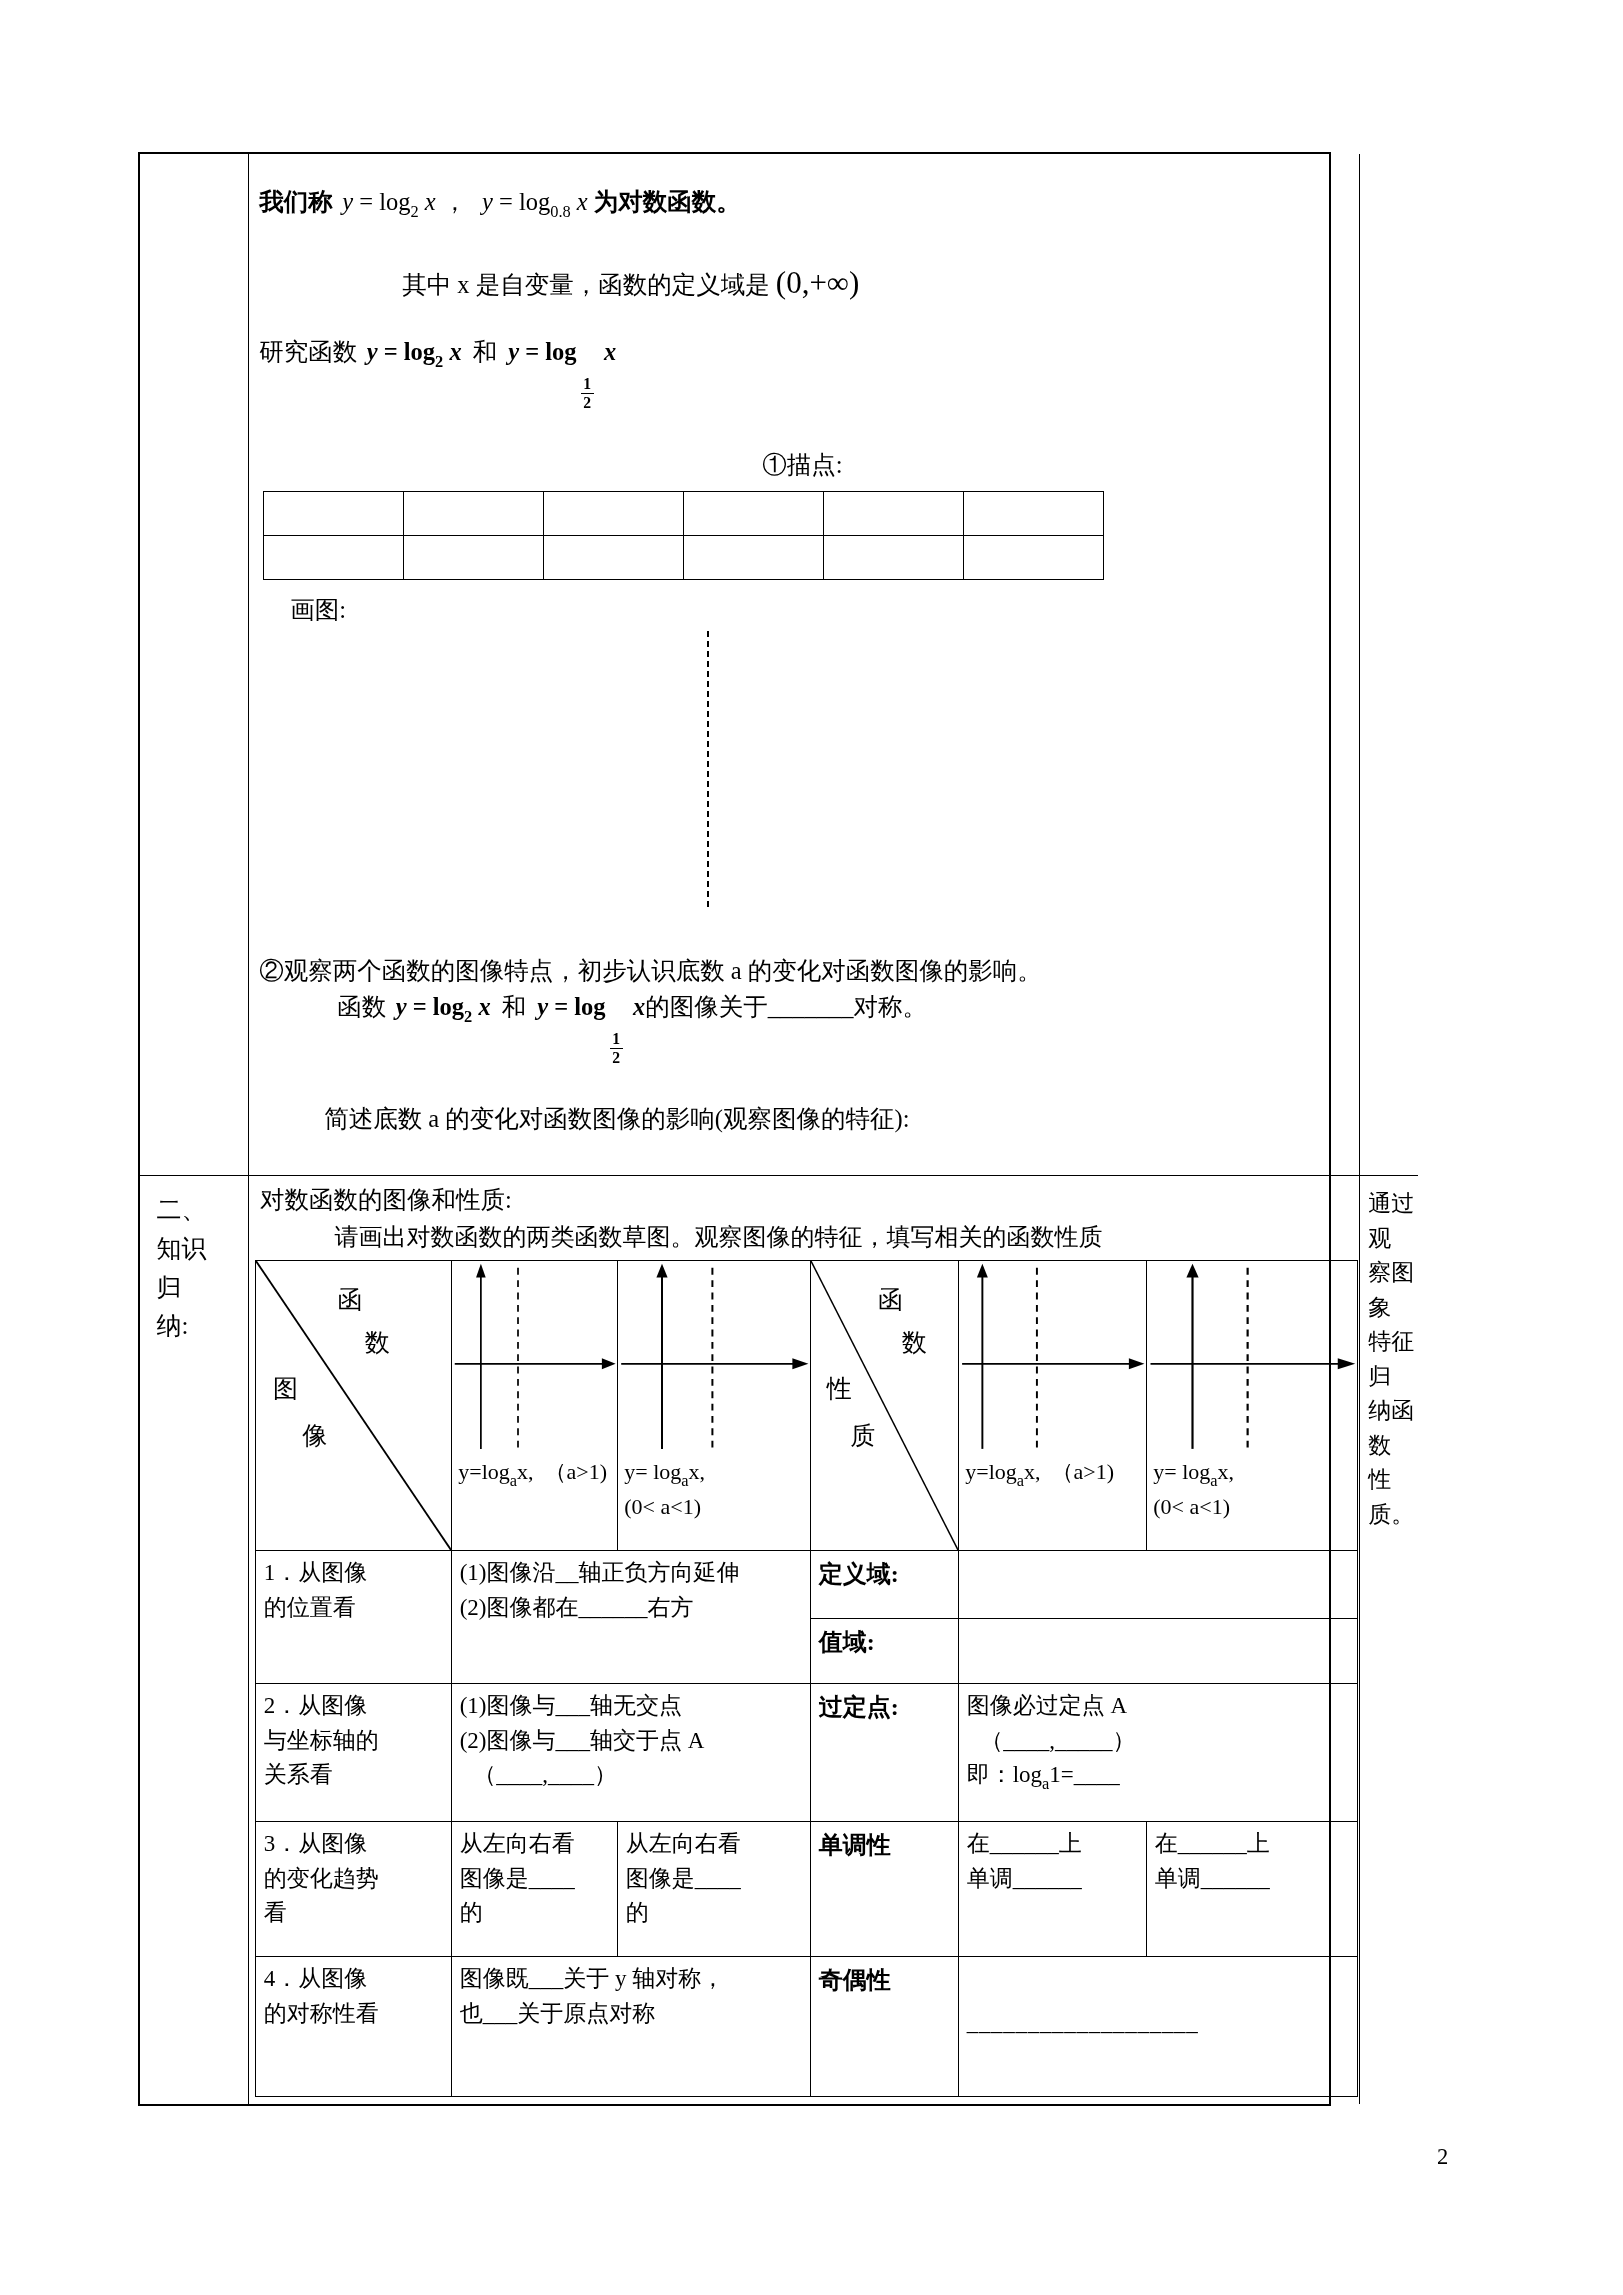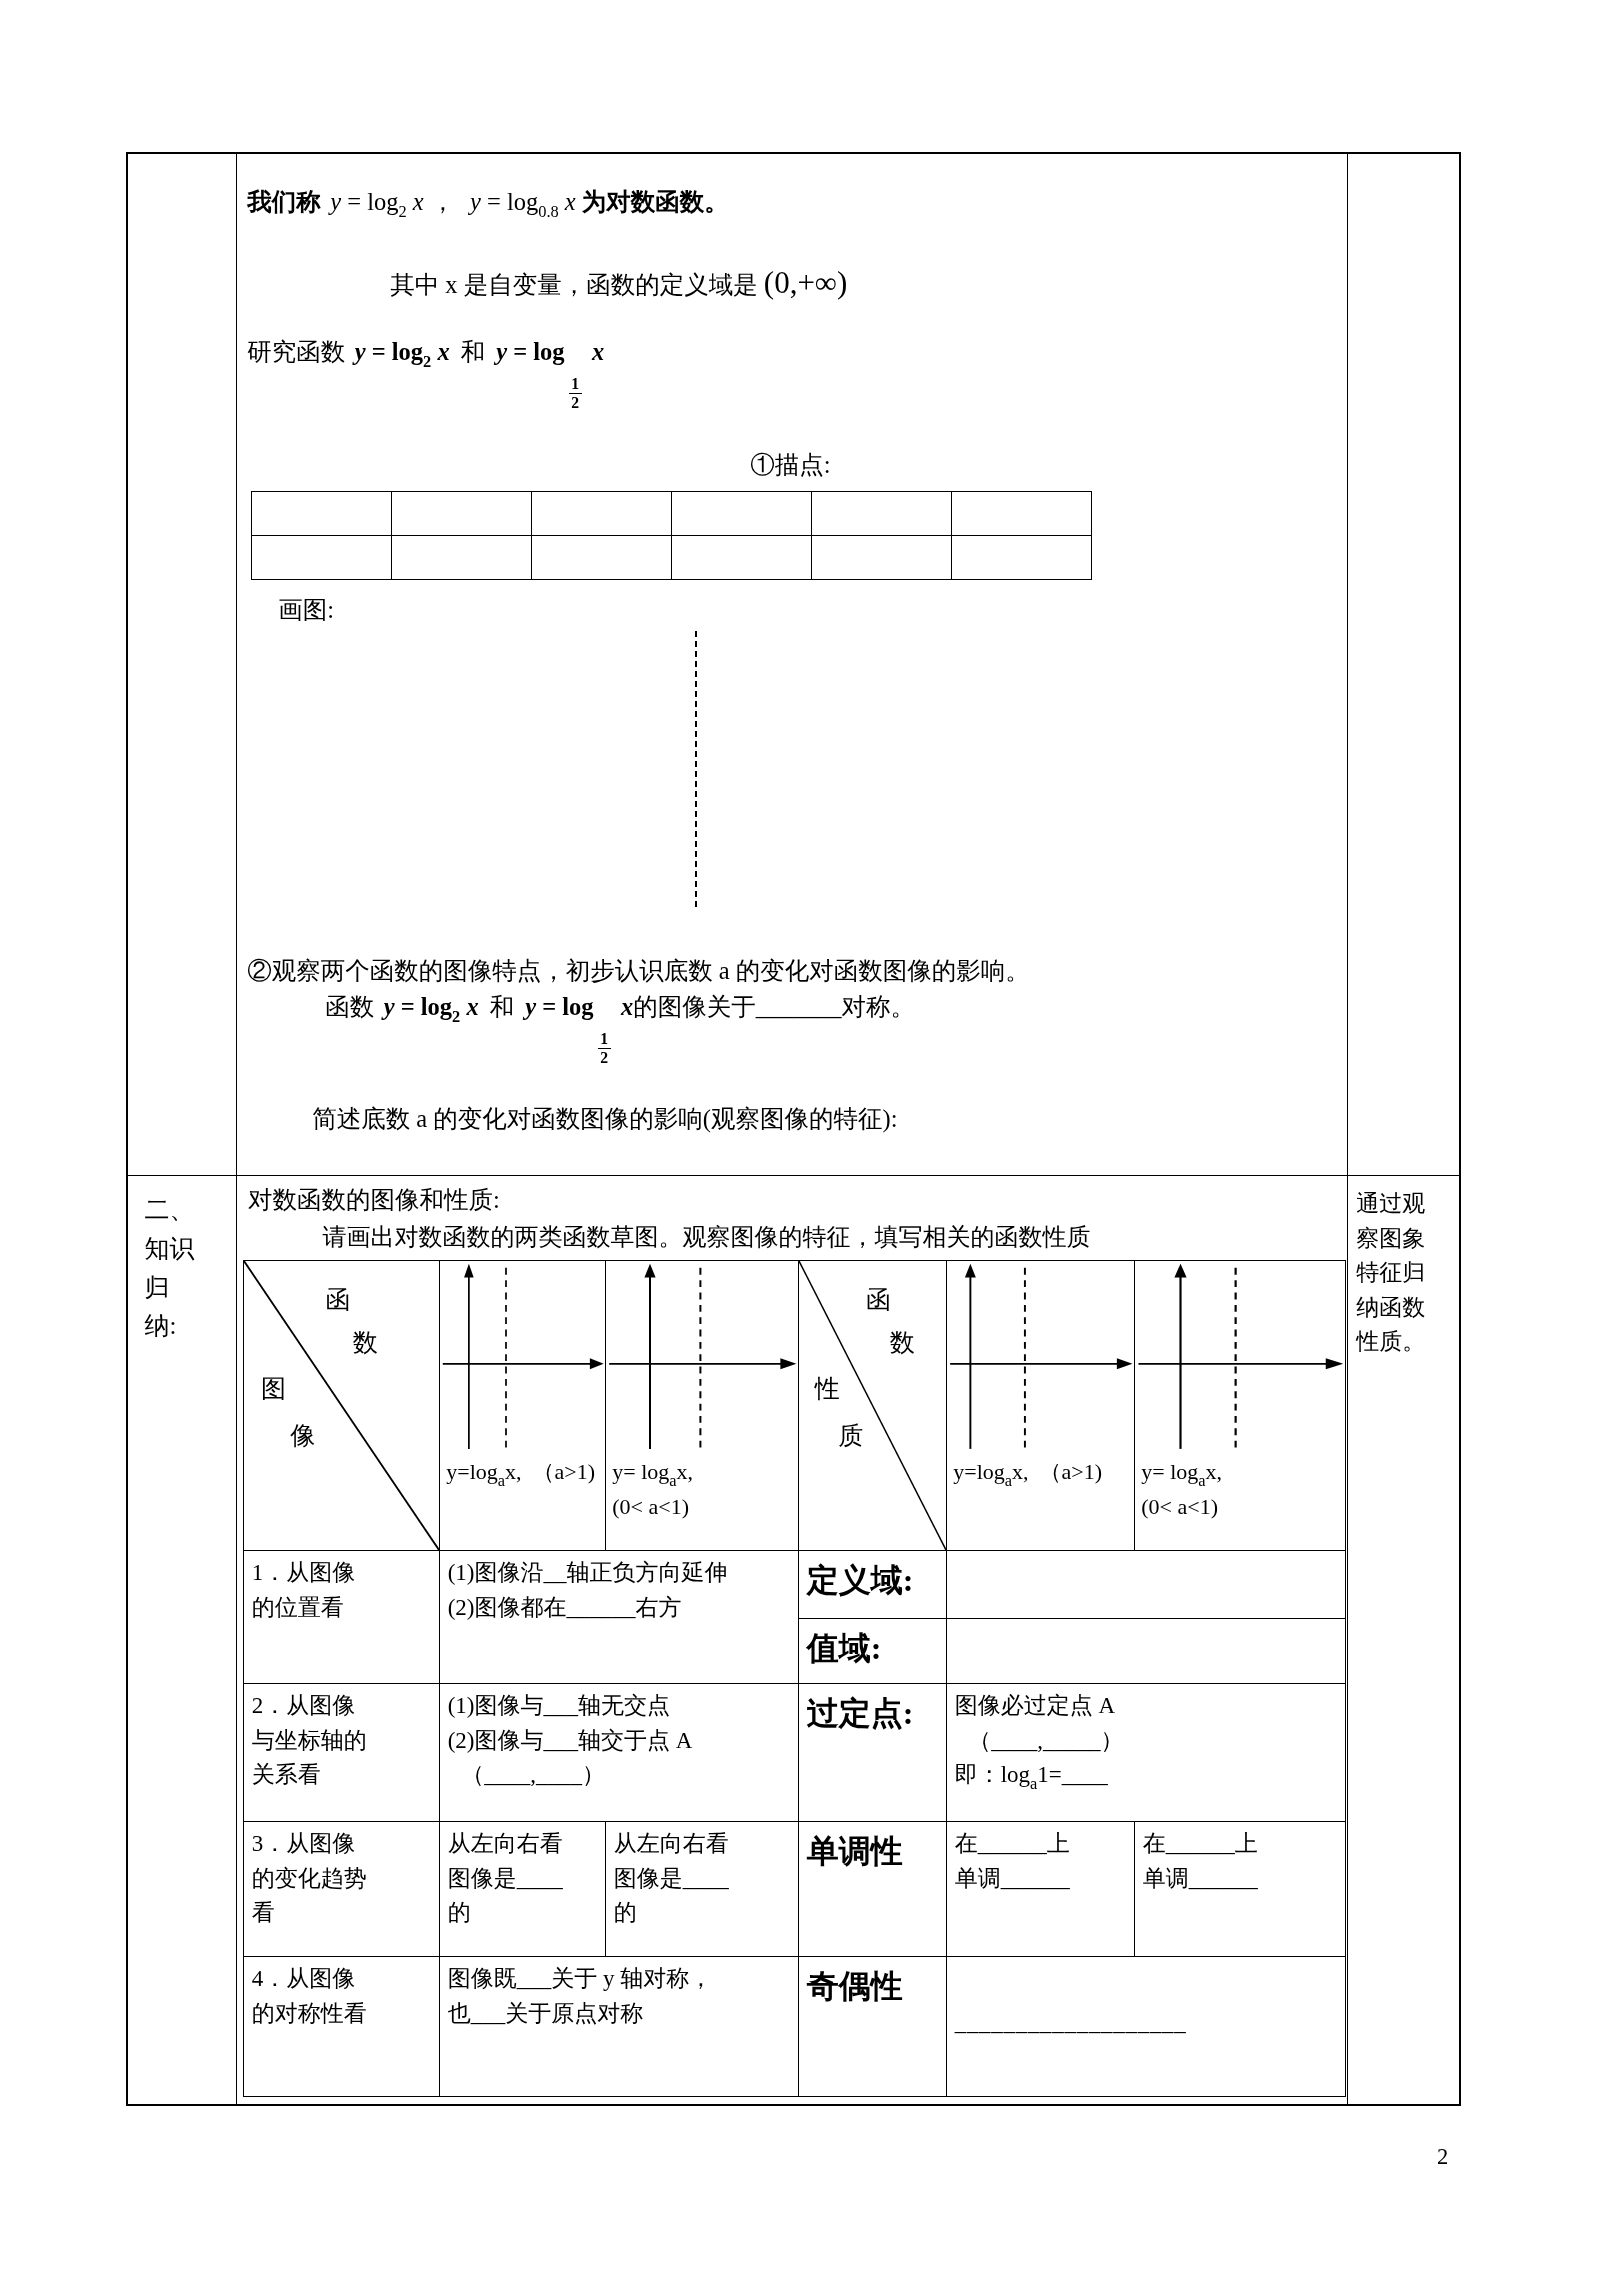--- a/index.html
+++ b/index.html
@@ -3,21 +3,21 @@
 <meta charset="utf-8">
 <style>
   * { margin:0; padding:0; box-sizing:border-box; }
   html,body { background:#e8e8e8; }
   .page {
     position:relative; width:1623px; height:2295px; background:#fff;
     font-family:"Liberation Serif","DejaVu Serif",serif; color:#000;
     font-size:24.5px; line-height:1.3; margin:0 auto;
   }
   .outer {
-    position:absolute; left:126px; top:152px; width:1335px;
+    position:absolute; left:138px; top:152px; width:1193px;
     display:grid; grid-template-columns:108px 1111px auto;
     grid-template-rows:1021px 929px;
     border:2px solid #000;
   }
   .outer > div { border-left:1.4px solid #000; border-top:1.4px solid #000; }
   .outer > div:nth-child(1), .outer > div:nth-child(4) { border-left:none; }
   .outer > div:nth-child(-n+3) { border-top:none; }
 
   
   .intro { padding:17px 13.6px 0 10.2px; }
@@ -61,21 +61,21 @@
   table.props td { border:1.4px solid #000; vertical-align:top; padding:5.5px 8.2px;
                    font-size:23px; line-height:1.5; }
   table.props .hdr td { padding:0; height:290px; }
   .diag { position:relative; }
   .diag svg { position:absolute; left:0; top:0; width:100%; height:100%; }
   .diag .ch { position:absolute; font-size:25px; }
   .gcell { display:flex; flex-direction:column; }
   .gfx { height:192px; width:100%; flex:none; }
   .gfx svg { width:100%; height:100%; display:block; }
   .glabel { padding:4.1px 6.8px 0 6.8px; font-size:22px; line-height:1.35; }
-  .prop b { font-size:32px; }
+  .prop b { font-size:24px; }
   .ind { margin-left:13.6px; }
   .blankline { margin-top:44px; letter-spacing:0.7px; }
   .h100 td { height:68px; }
   .h96 td { height:65px; }
   .h202 td { height:138px; }
   .h198 td { height:135px; }
   .h206 td { height:140px; }
 
   .pagenum { position:absolute; left:1437px; top:2142px; font-size:22.5px; }
 </style>

